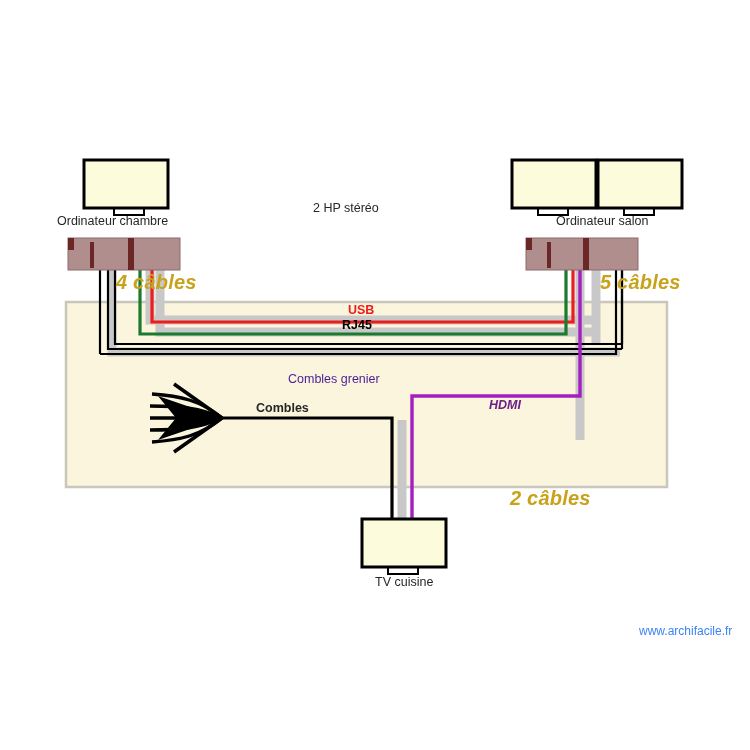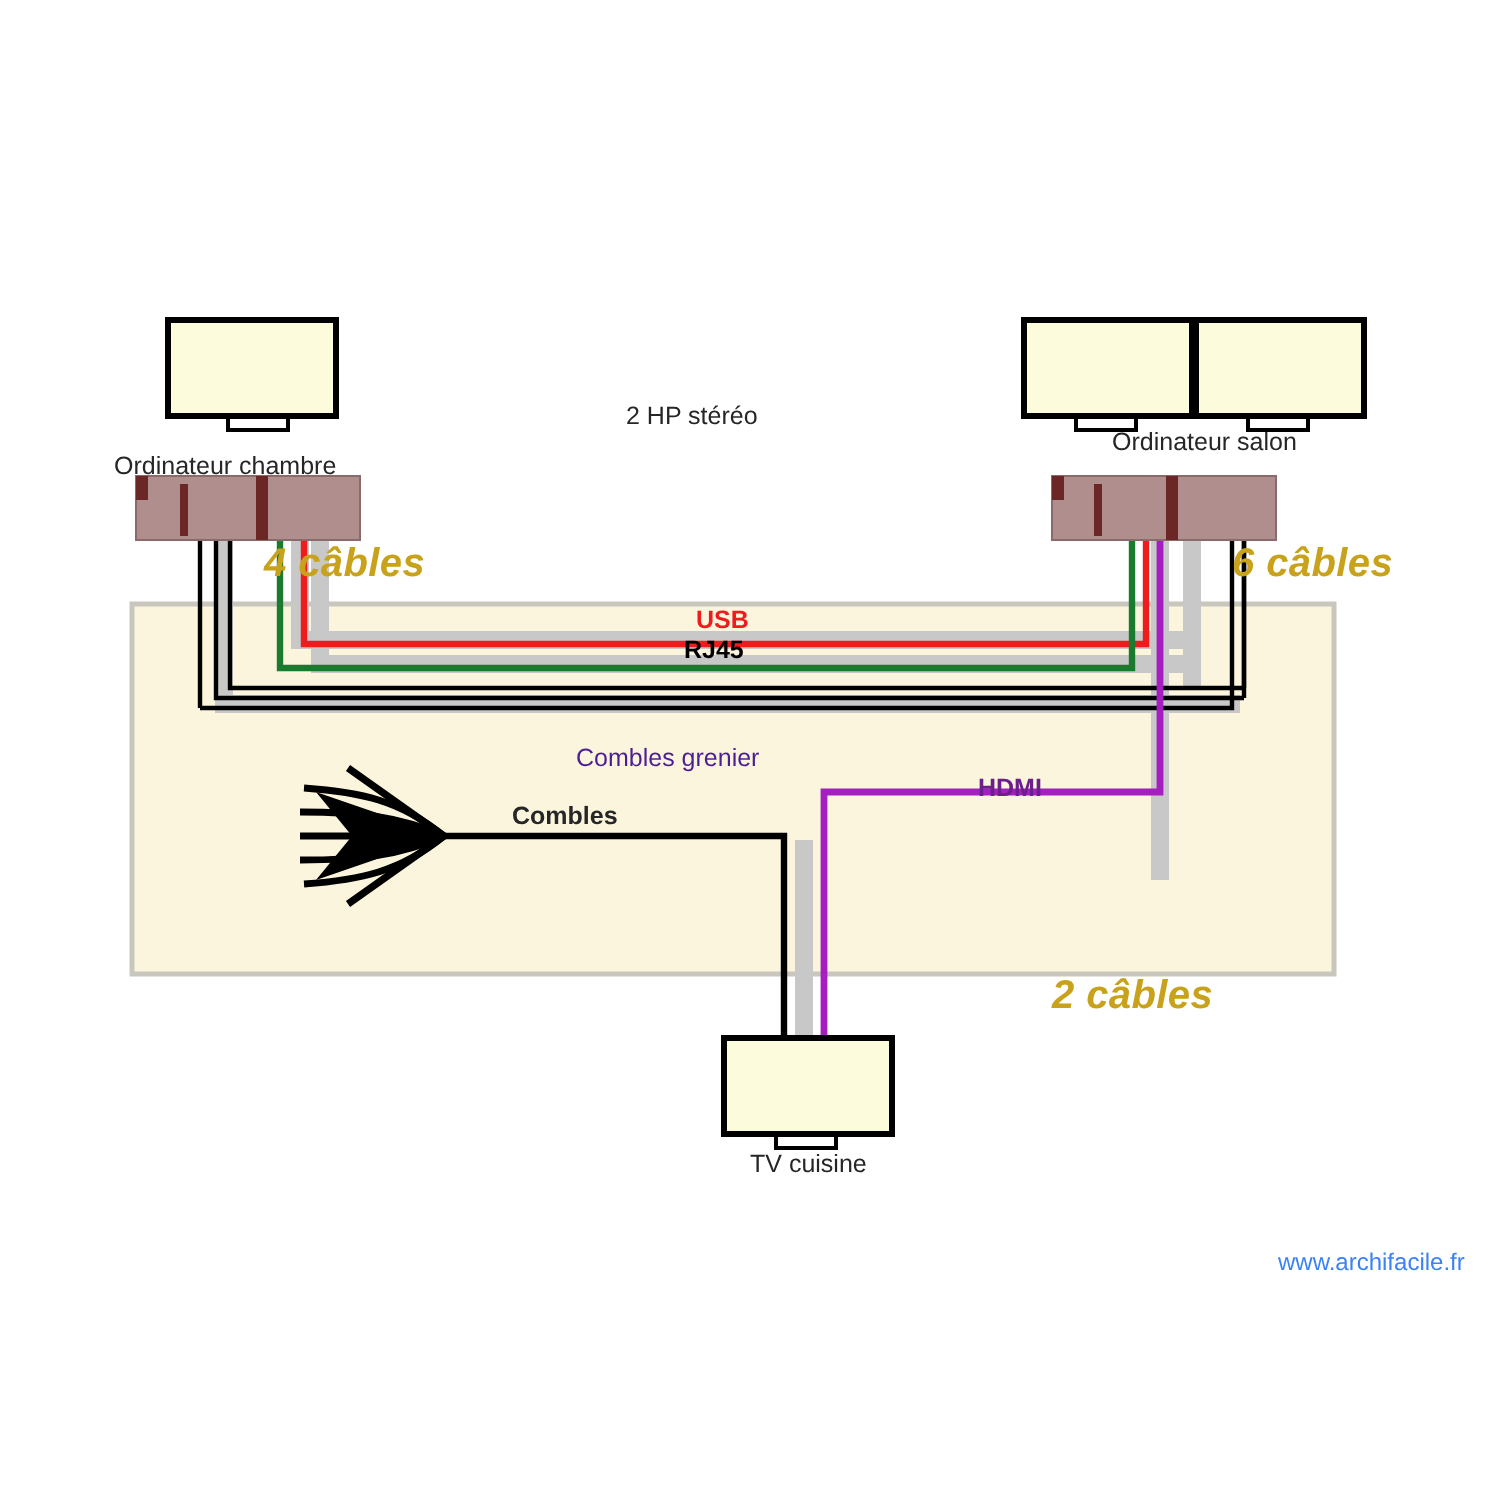--- a/index.html
+++ b/index.html
@@ -20,21 +20,20 @@
     white-space:nowrap;
     line-height:1;
   }
   .lbl-device{font-size:12.5px;color:#262626;}
   .lbl-room{font-size:12.5px;color:#4c1d95;}
   .lbl-cable{font-size:12.5px;font-weight:bold;}
   .lbl-count{
     font-size:20px;font-weight:bold;font-style:italic;
     color:#c8a21a;
     letter-spacing:.2px;
-    margin-left:16px;
   }
   .lbl-wm{font-size:12px;color:#3b82f6;}
 </style>
 </head>
 <body>
 
 <div id="stage">
 
   <svg id="plan" viewBox="0 0 750 750" xmlns="http://www.w3.org/2000/svg">
 
@@ -121,39 +120,39 @@
       <path d="M 624 208 L 624 215 L 654 215 L 654 208" fill="none" stroke="#000000" stroke-width="2"></path>
     </g>
 
     <g>
       <rect x="362" y="519" width="84" height="48" fill="#fcfbdc" stroke="#000000" stroke-width="3"></rect>
       <path d="M 388 567 L 388 574 L 418 574 L 418 567" fill="none" stroke="#000000" stroke-width="2"></path>
     </g>
 
   </svg>
 
-  <div class="lbl lbl-device" style="left:57px;top:215px;margin-top:12px;">Ordinateur chambre</div>
+  <div class="lbl lbl-device" style="left:57px;top:215px;">Ordinateur chambre</div>
 
   <div class="lbl lbl-device" style="left:556px;top:215px;">Ordinateur salon</div>
 
   <div class="lbl lbl-device" style="left:375px;top:576px;">TV cuisine</div>
 
   <div class="lbl lbl-device" style="left:313px;top:189px;margin-top:13px;">2 HP stéréo</div>
 
   <div class="lbl lbl-room" style="left:288px;top:373px;">Combles grenier</div>
 
   <div class="lbl lbl-device" style="left:256px;top:402px;font-weight:bold;">Combles</div>
 
   <div class="lbl lbl-cable" style="left:348px;top:304px;color:#ee1c1c;">USB</div>
 
   <div class="lbl lbl-cable" style="left:342px;top:319px;color:#000000;">RJ45</div>
 
-  <div class="lbl lbl-cable" style="left:489px;top:388px;color:#6b1f8a;">HDMI</div>
+  <div class="lbl lbl-cable" style="left:489px;top:399px;color:#6b1f8a;font-style:italic;">HDMI</div>
 
   <div class="lbl lbl-count" style="left:116px;top:272px;">4 câbles</div>
 
-  <div class="lbl lbl-count" style="left:600px;top:272px;">6 câbles</div>
+  <div class="lbl lbl-count" style="left:600px;top:272px;">5 câbles</div>
 
   <div class="lbl lbl-count" style="left:510px;top:488px;">2 câbles</div>
 
   <div class="lbl lbl-wm" style="left:639px;top:625px;">www.archifacile.fr</div>
 
 </div>
 
 </body></html>

